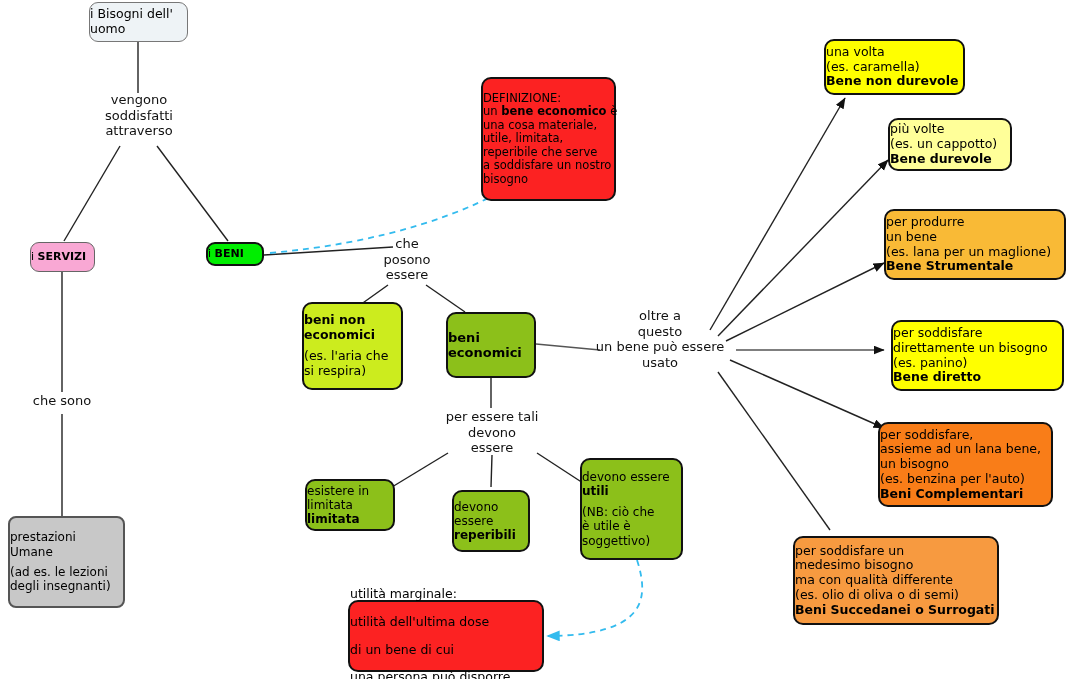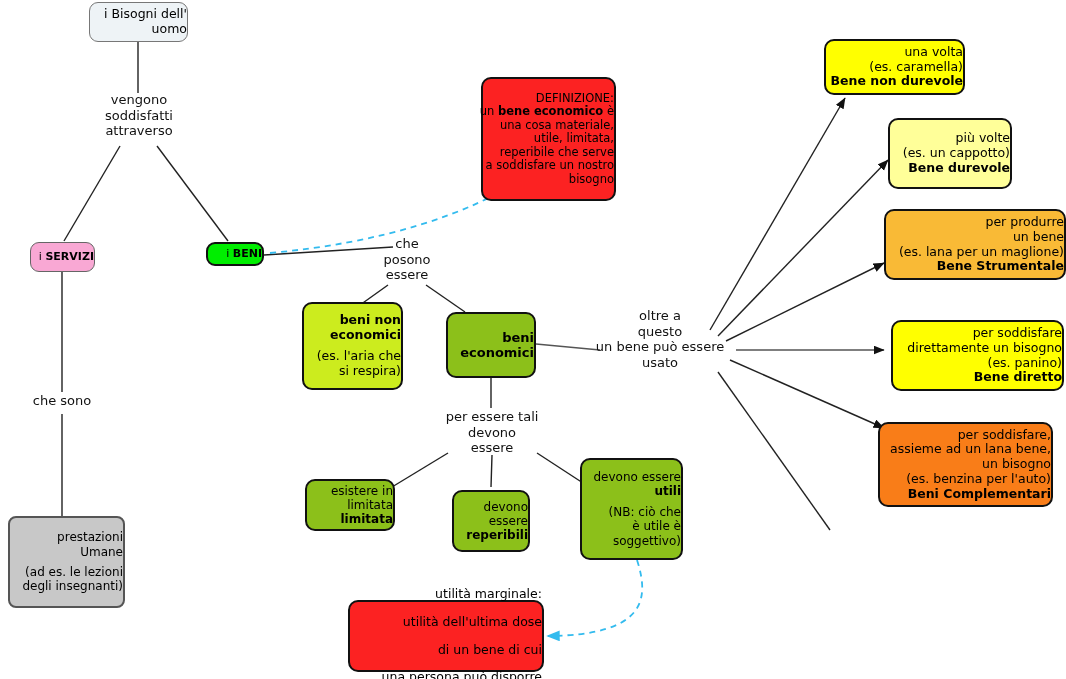--- a/index.html
+++ b/index.html
@@ -21,21 +21,21 @@
     top: 0;
     width: 1066px;
     height: 679px;
     pointer-events: none;
   }
   .node {
     position: absolute;
     box-sizing: border-box;
     display: flex;
     flex-direction: column;
-    align-items: flex-end;
+    align-items: flex-start;
     justify-content: center;
     text-align: center;
     border-style: solid;
     line-height: 1.18;
     color: #000000;
   }
   .node .ln { display: block; white-space: nowrap; }
   .node .b { font-weight: bold; }
   .node .spacer { height: 0.55em; }
 
@@ -210,21 +210,21 @@
     <span class="ln">di un bene di cui</span>
     <span class="ln">una persona può disporre</span>
   </div>
 
   <div class="node rounded" style="left:824px; top:39px; width:141px; height:56px; background:#ffff00; border-color:#111111; font-size:12.5px;">
     <span class="ln">una volta</span>
     <span class="ln">(es. caramella)</span>
     <span class="ln b">Bene non durevole</span>
   </div>
 
-  <div class="node rounded" style="left:888px; top:118px; width:124px; height:71px; background:#ffff99; border-color:#111111; font-size:12.5px;">
+  <div class="node rounded" style="left:888px; top:118px; width:124px; height:53px; background:#ffff99; border-color:#111111; font-size:12.5px;">
     <span class="ln">più volte</span>
     <span class="ln">(es. un cappotto)</span>
     <span class="ln b">Bene durevole</span>
   </div>
 
   <div class="node rounded" style="left:884px; top:209px; width:182px; height:71px; background:#f9ba36; border-color:#111111; font-size:12.5px;">
     <span class="ln">per produrre</span>
     <span class="ln">un bene</span>
     <span class="ln">(es. lana per un maglione)</span>
     <span class="ln b">Bene Strumentale</span>
@@ -238,14 +238,21 @@
   </div>
 
   <div class="node rounded" style="left:878px; top:422px; width:175px; height:85px; background:#f97d18; border-color:#111111; font-size:12.5px;">
     <span class="ln">per soddisfare,</span>
     <span class="ln">assieme ad un lana bene,</span>
     <span class="ln">un bisogno</span>
     <span class="ln">(es. benzina per l'auto)</span>
     <span class="ln b">Beni Complementari</span>
   </div>
 
+  <div class="node rounded" style="left:793px; top:536px; width:206px; height:89px; background:#f79a40; border-color:#111111; font-size:12.5px;">
+    <span class="ln">per soddisfare un</span>
+    <span class="ln">medesimo bisogno</span>
+    <span class="ln">ma con qualità differente</span>
+    <span class="ln">(es. olio di oliva o di semi)</span>
+    <span class="ln b">Beni Succedanei o Surrogati</span>
+  </div>
 
 </div>
 
 </body></html>

